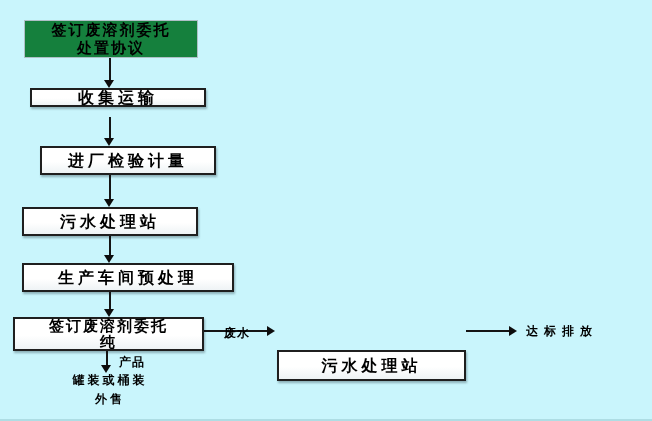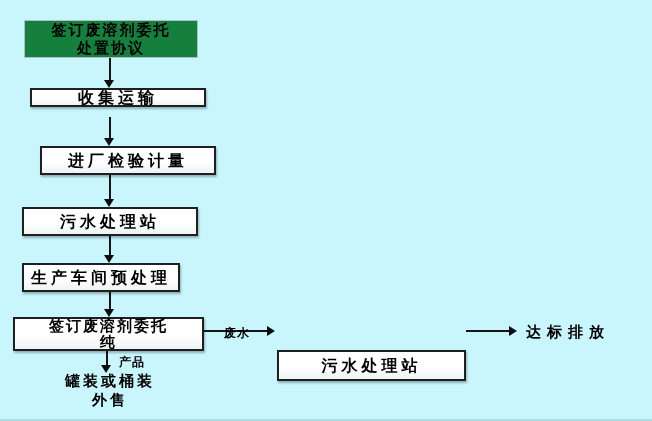--- a/index.html
+++ b/index.html
@@ -54,21 +54,21 @@
   }
   .flow-label {
     position: absolute;
     color: #000; font-weight: bold;
     font-size: 12px; letter-spacing: 1px;
     z-index: 2;
   }
   .endpoint-text {
     position: absolute;
     color: #000; font-weight: bold;
-    font-size: 15px;
+    font-size: 12px;
   }
   .discharge { letter-spacing: 6px; }
   .sale {
     width: 150px; text-align: center;
     letter-spacing: 3px; line-height: 19px;
   }
 </style>
 </head>
 <body>
 
@@ -76,21 +76,21 @@
 
   <div class="box light multiline" style="left:24px; top:20px; width:174px; height:38px;">签订废溶剂委托
 处置协议</div>
 
   <div class="box" style="left:22px; top:88px; width:176px; height:19px;margin-left:8px;">收集运输</div>
 
   <div class="box" style="left:40px; top:146px; width:176px; height:29px;font-family:Liberation Serif, serif;">进厂检验计量</div>
 
   <div class="box" style="left:22px; top:207px; width:176px; height:29px;">污水处理站</div>
 
-  <div class="box" style="left:22px; top:263px; width:158px; height:29px;">生产车间预处理</div>
+  <div class="box" style="left:22px; top:263px; width:212px; height:29px;">生产车间预处理</div>
 
   <div class="box wrap2 multiline" style="left:13px; top:317px; width:191px; height:34px;">签订废溶剂委托
 纯</div>
 
   <div class="box" style="left:277px; top:318px; width:189px; height:31px;margin-top:32px;">污水处理站</div>
 
   <div class="vline" style="left:109px; top:58px; height:24px;"></div>
   <div class="arrow-down" style="left:104px; top:80px;"></div>
 
   <div class="vline" style="left:109px; top:117px; height:23px;"></div>

